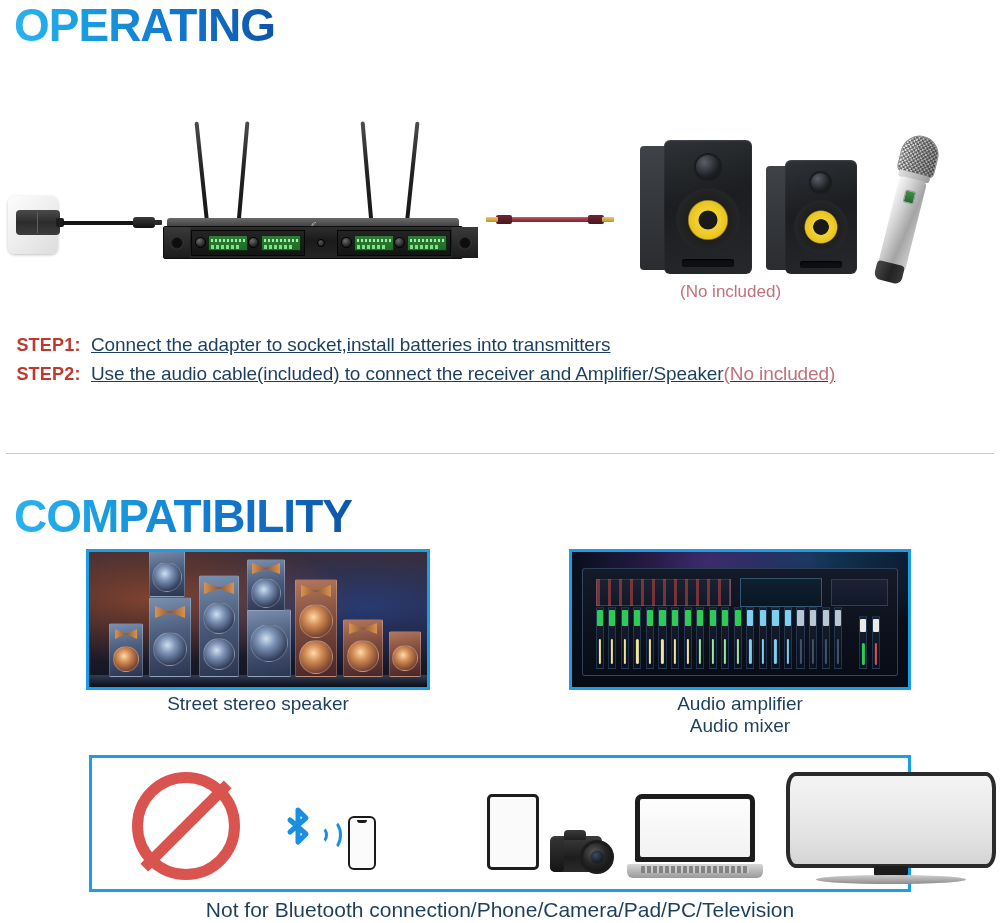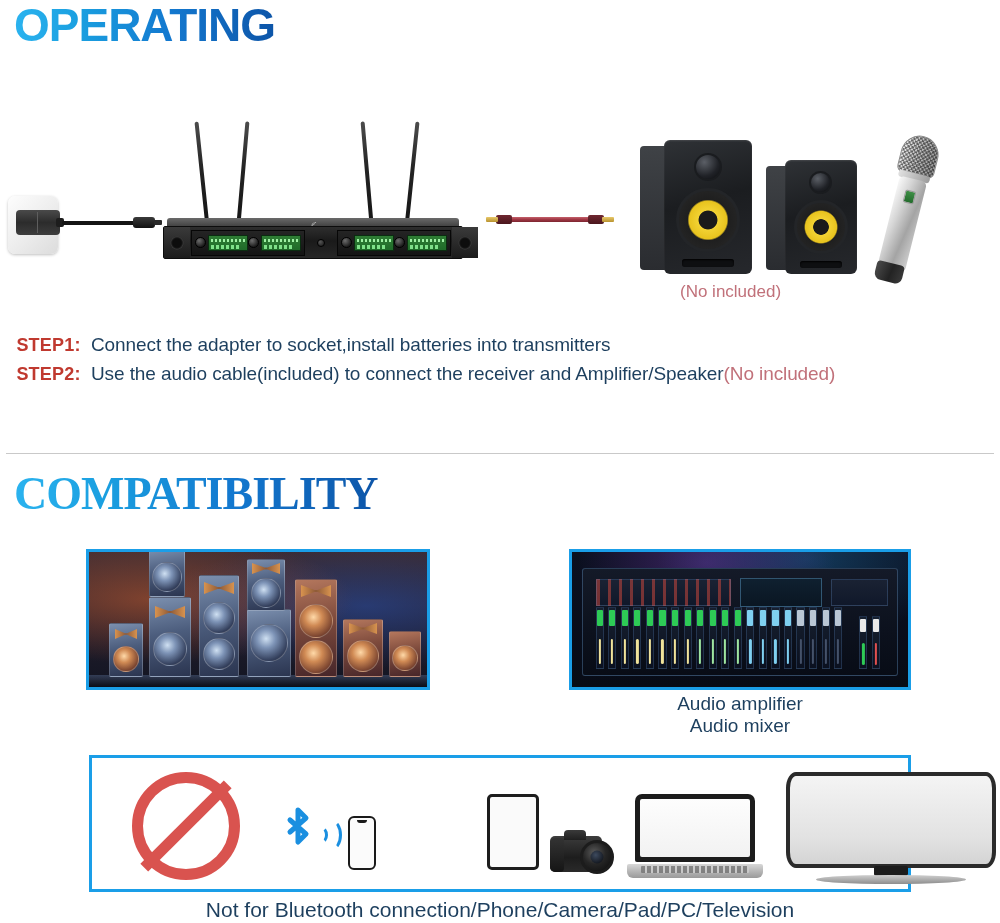--- a/index.html
+++ b/index.html
@@ -20,21 +20,21 @@
     letter-spacing: -1px;
     background: linear-gradient(90deg, #2bb3ef 0%, #1a9fe0 25%, #1378cf 60%, #0d55a8 100%);
     -webkit-background-clip: text;
     background-clip: text;
     color: transparent;
     -webkit-text-fill-color: transparent;
     line-height: 1;
     white-space: nowrap;
   }
   #operating-title { position: absolute; left: 14px; top: 2px; }
-  #compat-title    { position: absolute; left: 14px; top: 471px; font-family: Liberation Serif, serif; }
+  #compat-title    { position: absolute; left: 14px; top: 493px; }
 
   .divider {
     position: absolute;
     left: 6px; top: 453px;
     width: 988px; height: 1px;
     background: #c9c9c9;
   }
 
   
   #hero { position: absolute; left: 0; top: 96px; width: 1000px; height: 230px; }
@@ -266,20 +266,21 @@
     color: #c0392f;
     font-weight: bold;
     font-size: 18px;
     flex: 0 0 85px;
     letter-spacing: .2px;
   }
   .step-text {
     color: #1d3f5e;
     font-size: 19px;
     letter-spacing: -.1px;
+    text-decoration: underline;
   }
   .step-note { color: #c1717a; }
 
   
   .panel {
     position: absolute;
     border: 3px solid #1a9ee8;
     background: #0a0d18;
     overflow: hidden;
   }
@@ -659,20 +660,21 @@
   <div class="pa-cab warm" style="left:254px; width:40px; height:58px;">
     <div class="pa-drv warm" style="top:20px; width:32px; height:32px;"></div>
     <div class="pa-horn" style="top:3px; width:28px; height:11px;"></div>
   </div>
   <div class="pa-cab warm" style="left:300px; width:32px; height:46px;">
     <div class="pa-drv warm" style="top:13px; width:26px; height:26px;"></div>
   </div>
 </div>
 
 <div id="cap-pa" class="cap">
+  <div>Street stereo speaker</div>
 </div>
 
 <div id="panel-mixer" class="panel">
   <div class="mx-bg"></div>
   <div class="mx-desk">
     <div class="mx-knobrow"></div>
     <div class="mx-screen"></div>
     <div class="mx-aux"></div>
 
     <div class="mx-strip" style="left:4%;  height:58%;">

